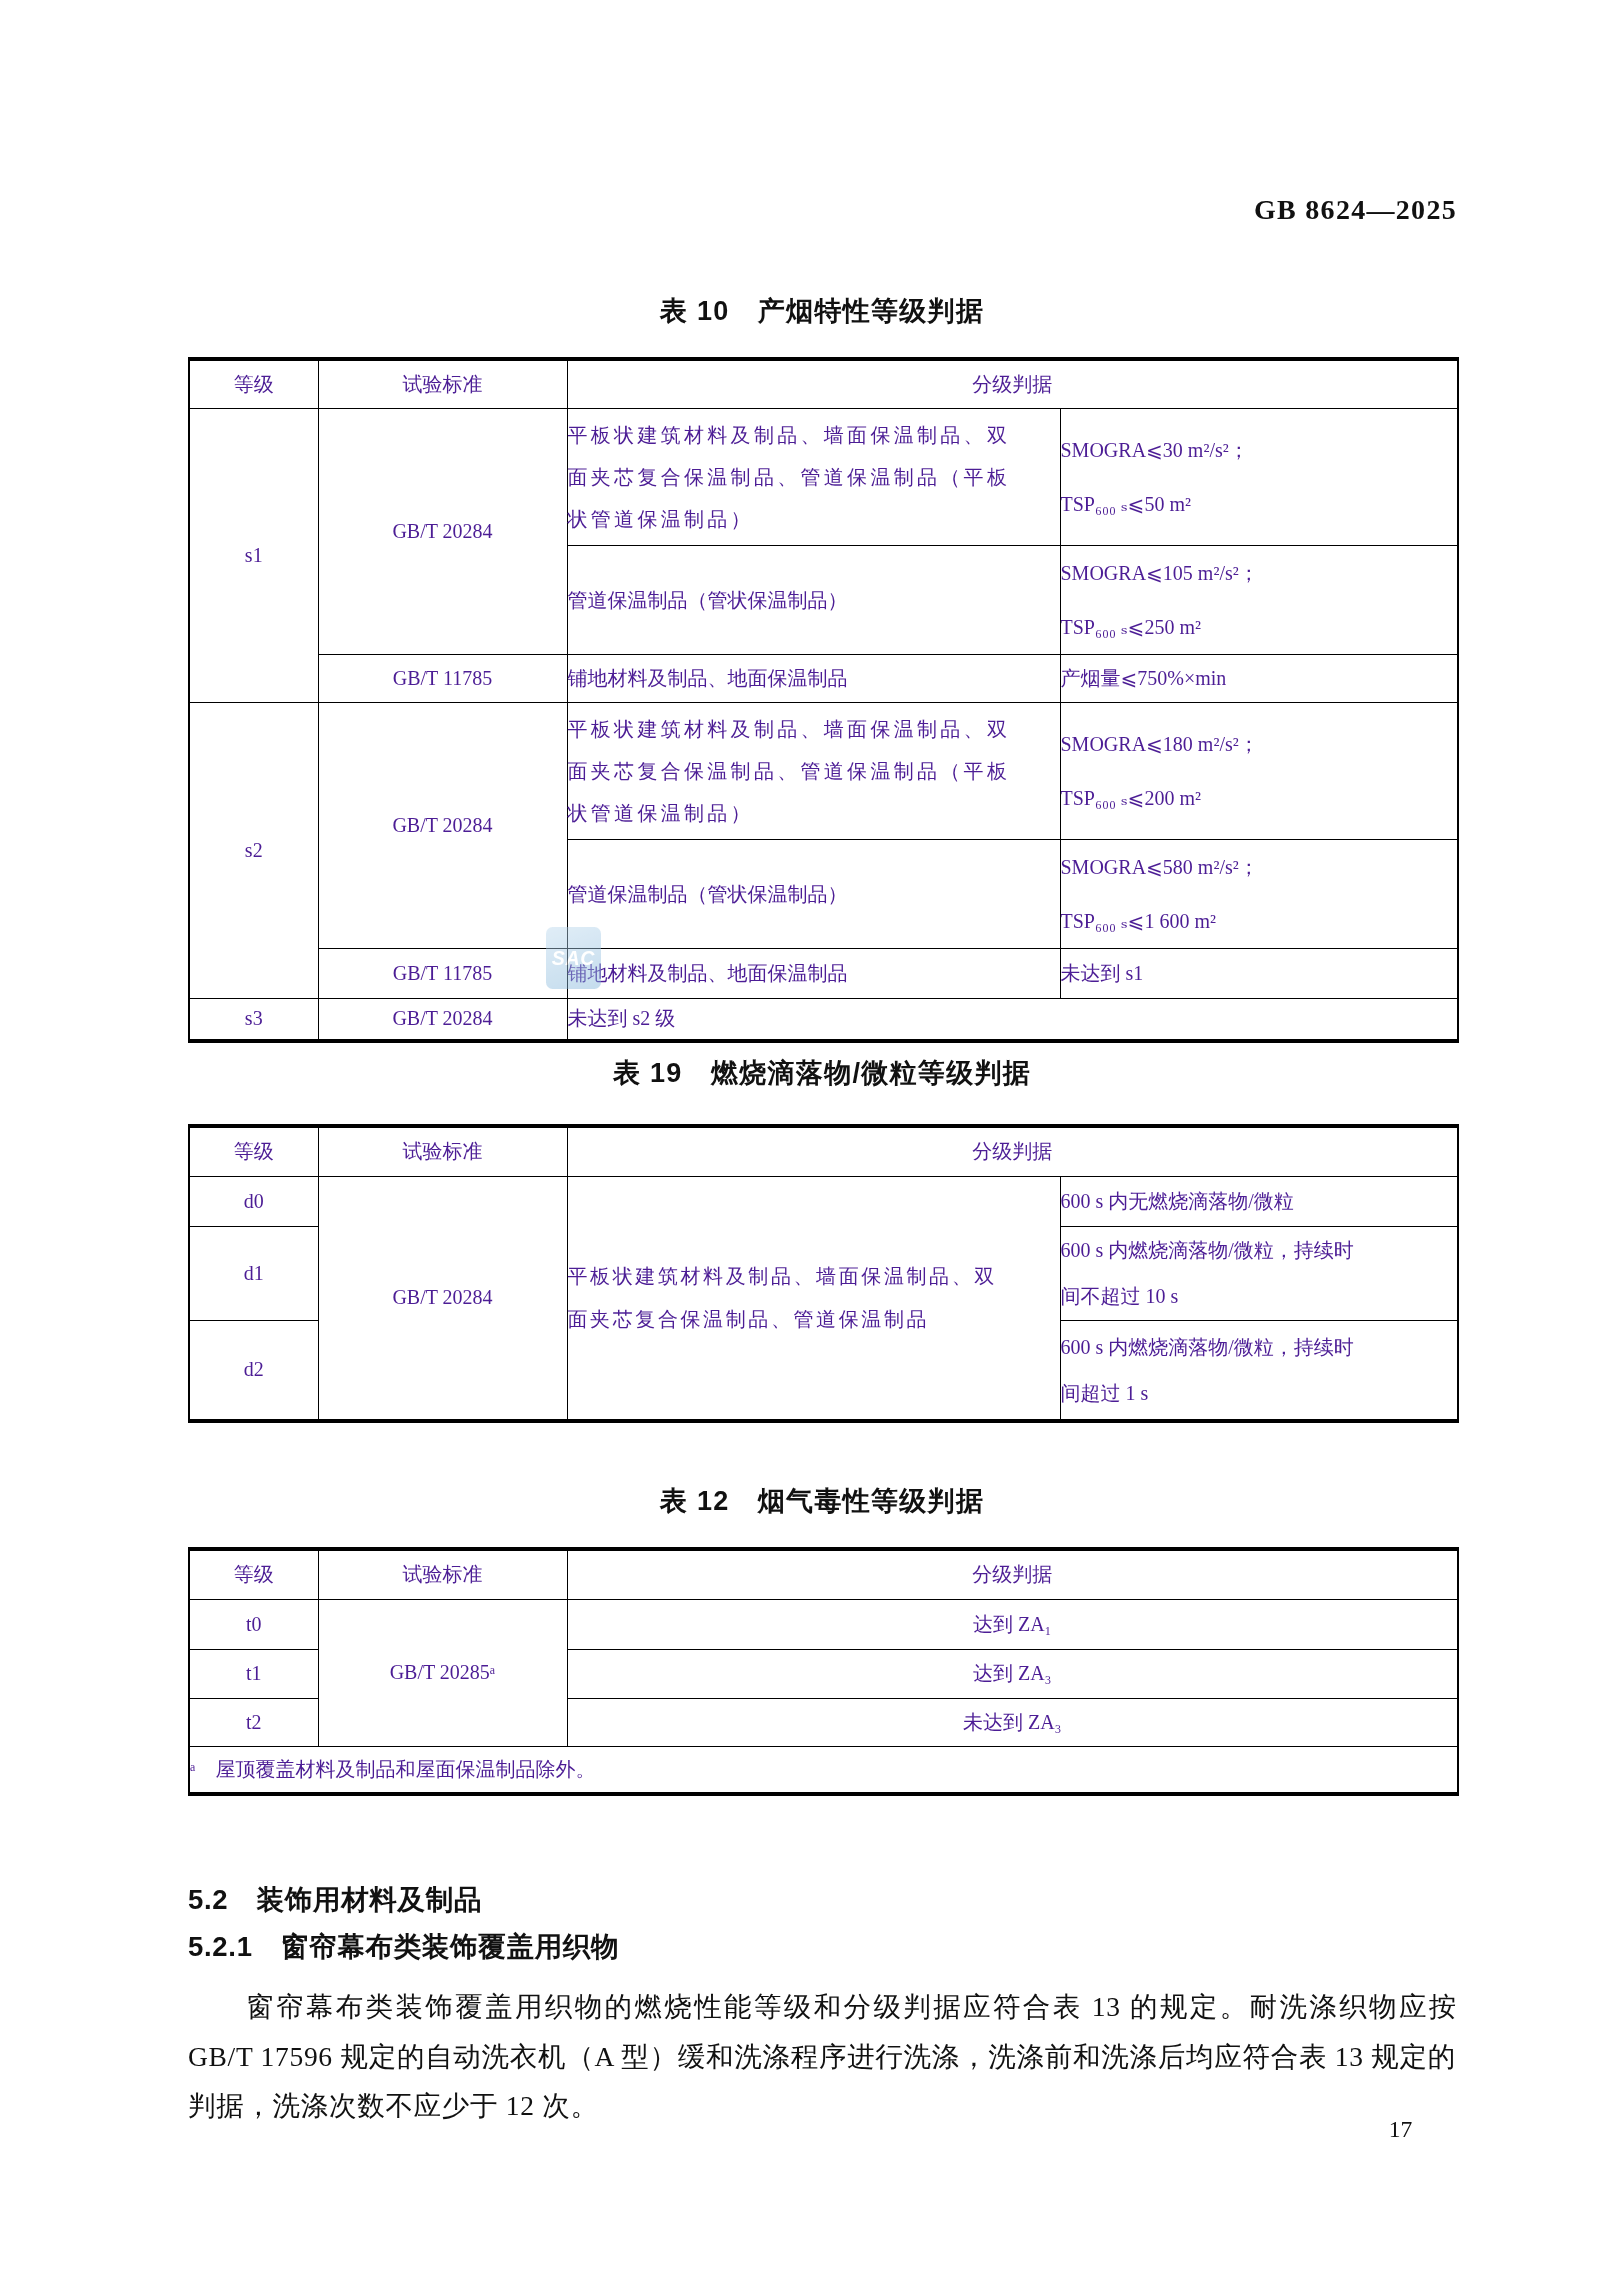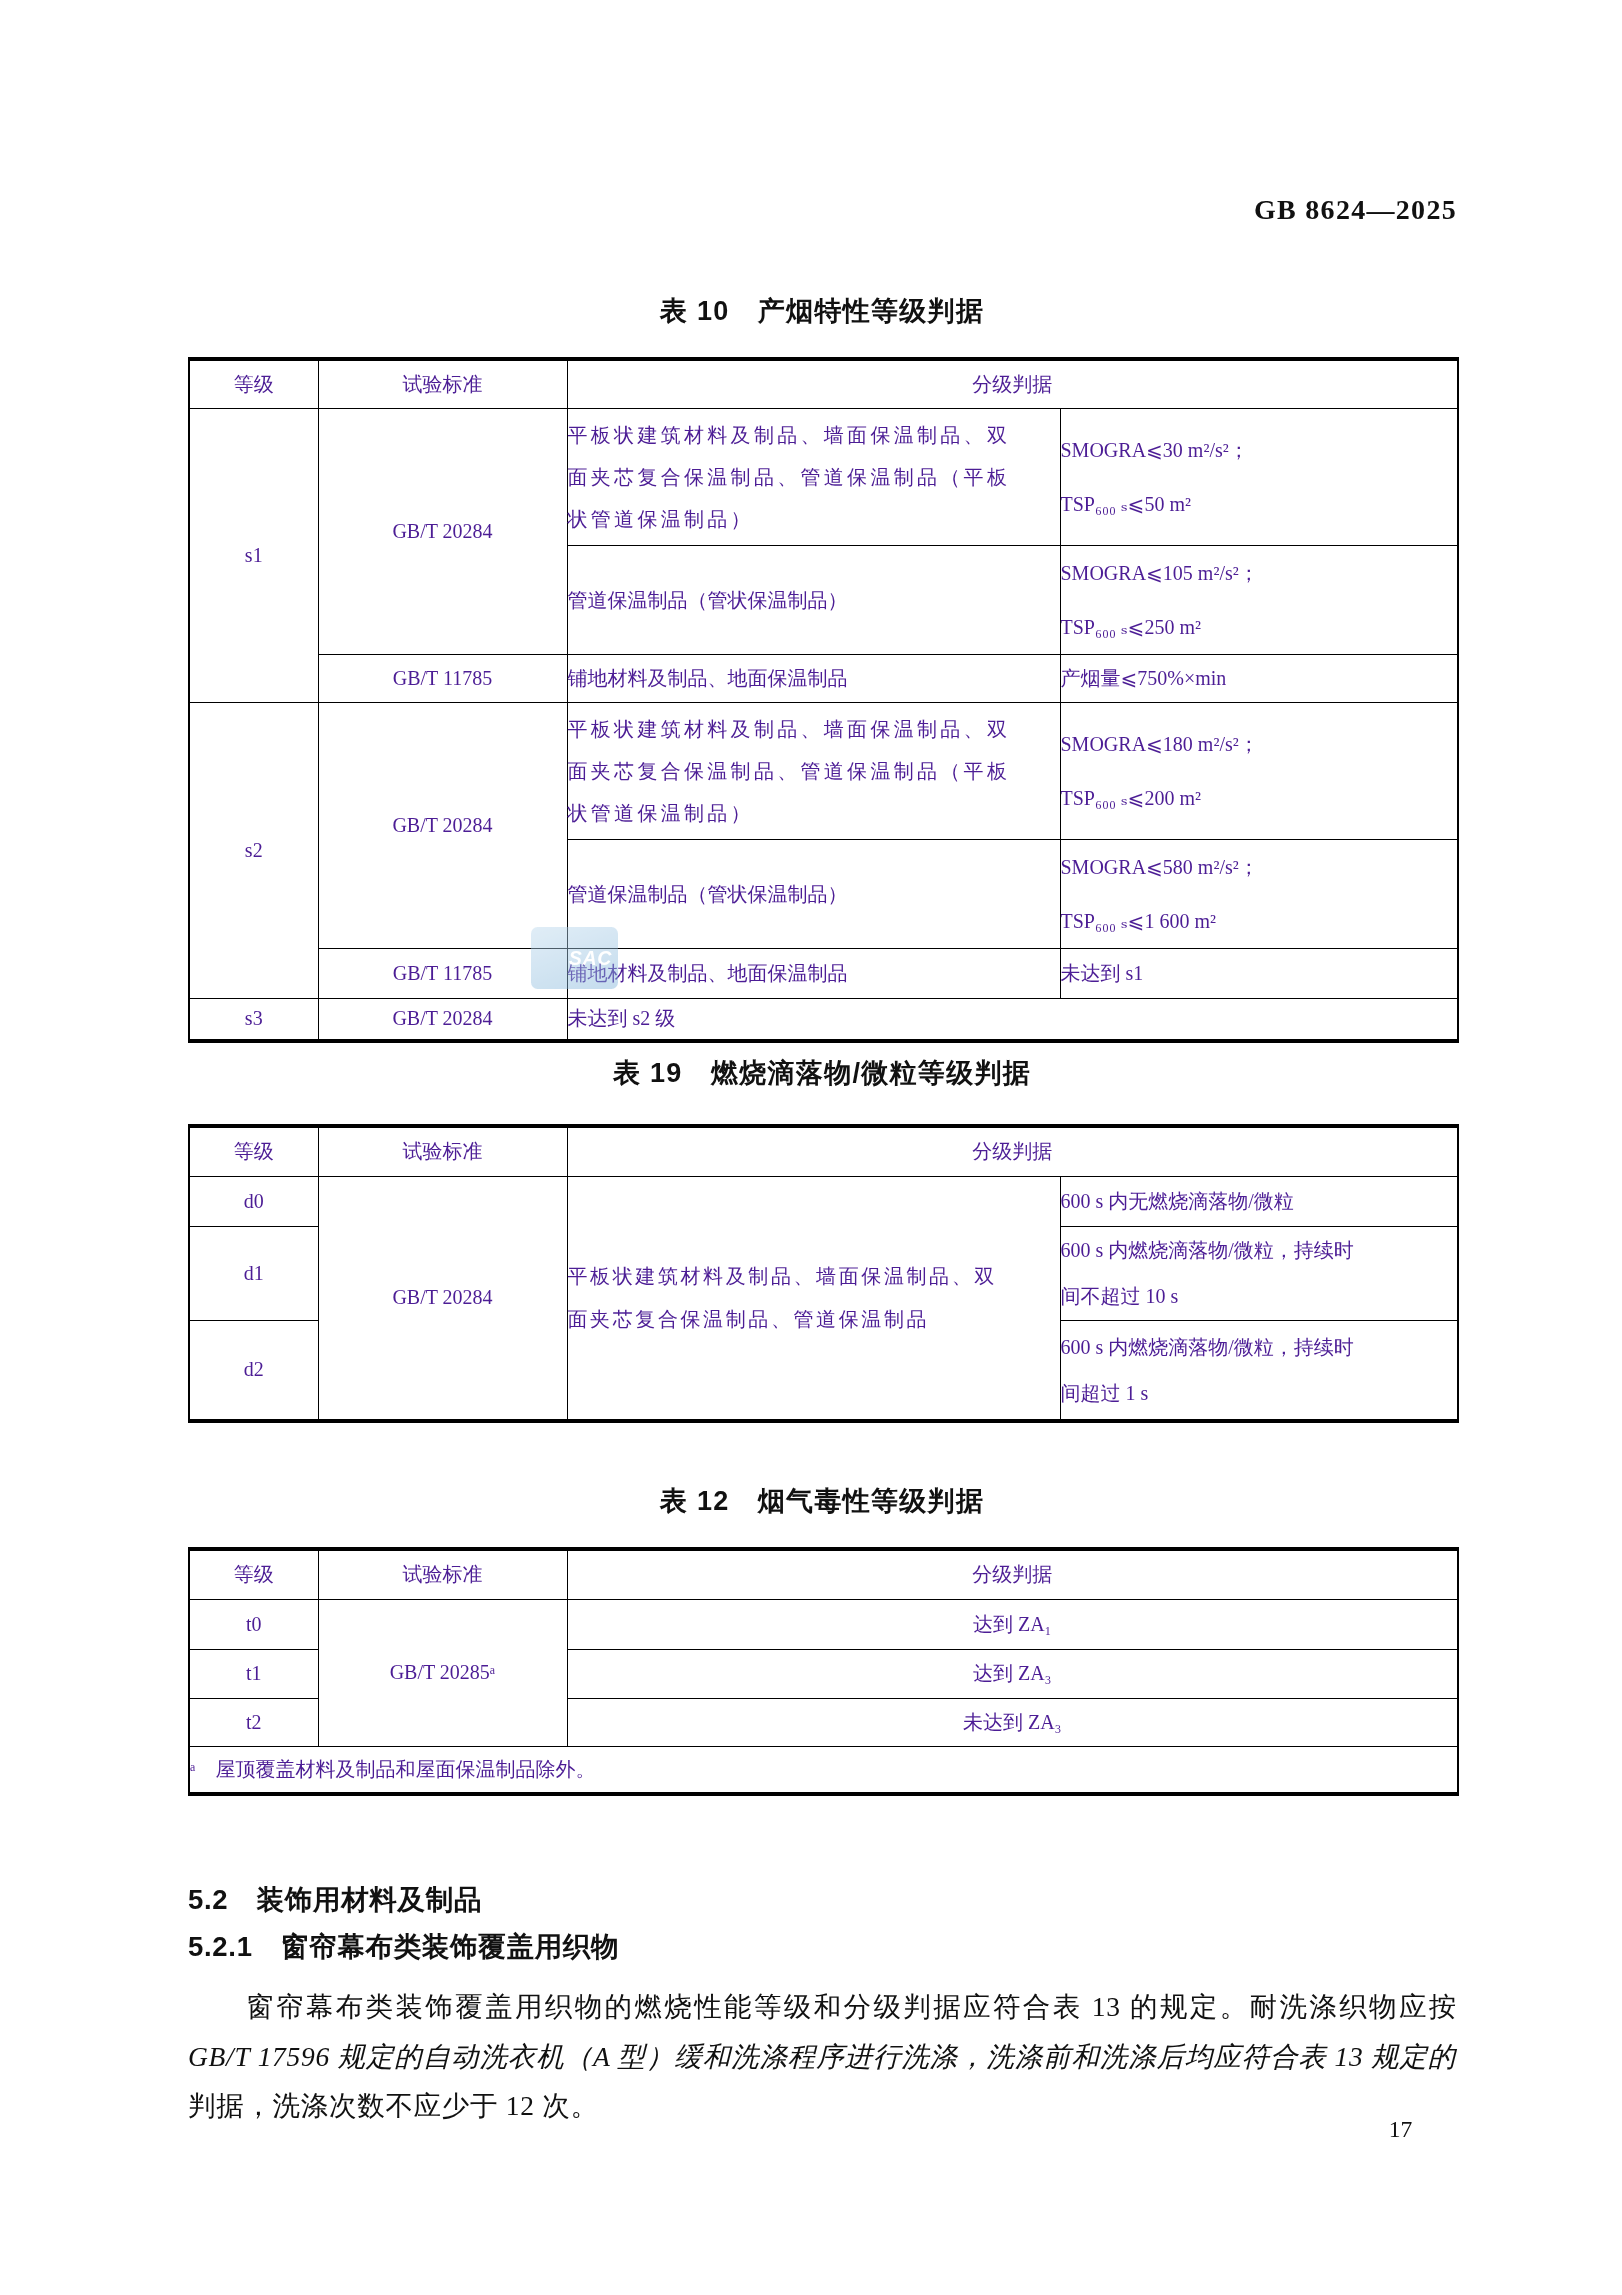--- a/index.html
+++ b/index.html
@@ -51,35 +51,34 @@
     font-weight:bold;font-size:27.5px;letter-spacing:0.7px;
   }
   #h52{top:1862px;margin-top:20px;}
   #h521{top:1929px;}
   .para-line{
     position:absolute;left:188px;width:1268px;font-size:27.5px;line-height:38px;
     text-align:justify;letter-spacing:0.7px;
   }
   .para-line.jl{text-align-last:justify;}
   #pl0{top:1988px;padding-left:58px;width:1211px;}
-  #pl1{top:2038px;font-style:italic;}
+  #pl1{top:2038px;}
   #pl2{top:2087px;}
   .page-num{
     position:absolute;top:2116px;left:1361px;width:79px;text-align:center;
     font-size:23.6px;
   }
   .watermark{
-    position:absolute;left:531px;top:927px;width:55px;height:62px;
+    position:absolute;left:546px;top:927px;width:55px;height:62px;
     border-radius:6.5px;opacity:0.45;
     background:linear-gradient(160deg,#bcd9ee 0%,#7fb3d9 100%);
     display:flex;align-items:center;justify-content:center;
     font-family:"Liberation Sans","DejaVu Sans",sans-serif;
     font-weight:bold;font-style:italic;font-size:19.6px;color:#ffffff;
     letter-spacing:0.7px;
-    padding-left:32px;
   }
 </style>
 </head>
 <body>
 
 <div class="doc-code">GB 8624—2025</div>
 
 <div class="tbl-title" id="t10-title">表 10　产烟特性等级判据</div>
 <table class="gbt" id="t10">
   <colgroup>

